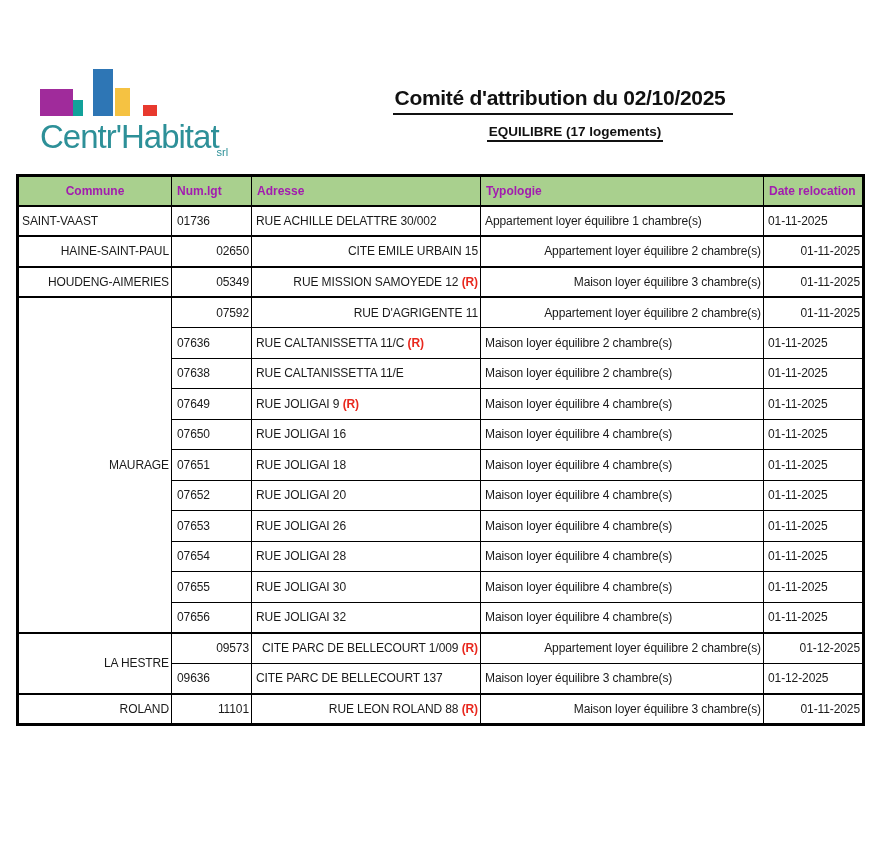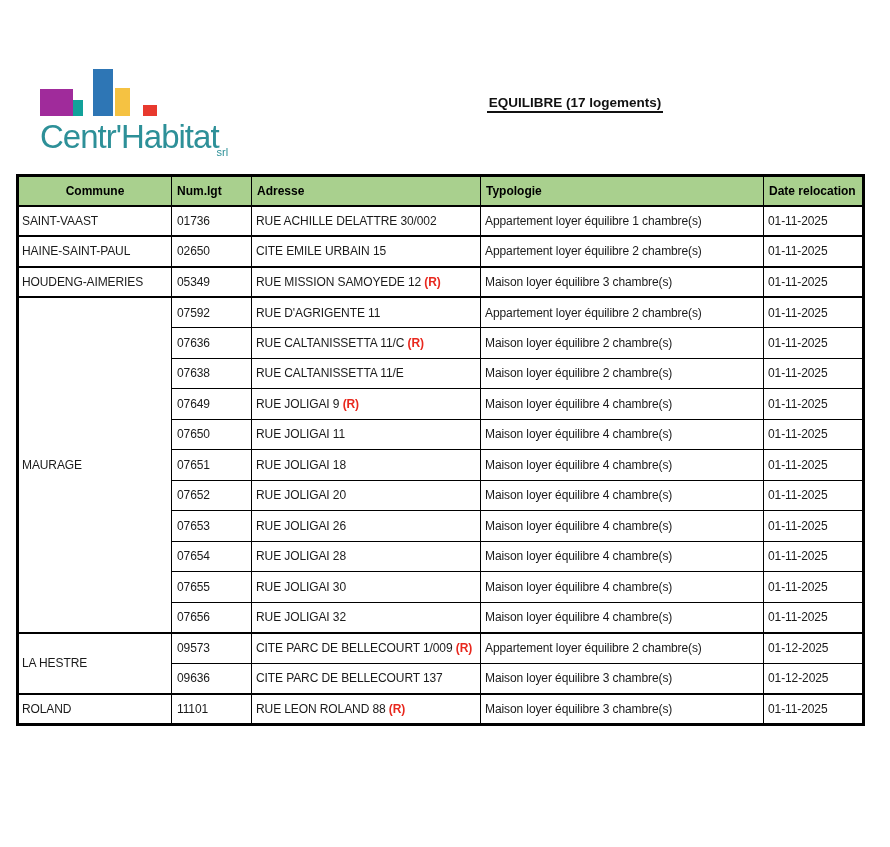--- a/index.html
+++ b/index.html
@@ -22,27 +22,27 @@
   .doc-subtitle { display:inline-block; margin-top:9px; font-size:13.5px; font-weight:bold;
                color:#111; border-bottom:2px solid #111; padding:0 2px 1px 2px;margin-left:24px; }
 
   
   table.main { position:absolute; left:16px; top:174px; width:846px;
                border-collapse:collapse; table-layout:fixed;
                border:3px solid #000; }
   table.main th, table.main td { border:1px solid #000; overflow:hidden;
                white-space:nowrap; color:#1a1a1a; }
   table.main thead th { background:#a9d08e; height:30px; font-size:12px; font-weight:bold;
-               text-align:left; padding:0 0 0 5px; border-bottom:2px solid #000; color:#000000; }
+               text-align:left; padding:0 0 0 5px; border-bottom:2px solid #000; color:#a21caf; }
   table.main thead th.col-commune { text-align:center; padding:0; }
   table.main tbody td { height:30.5px; font-size:12px; padding:0 2px 0 4px;
                vertical-align:middle; letter-spacing:-0.1px; }
   table.main tbody td.col-commune { padding-left:3px; }
   table.main tbody td.col-num { padding-left:5px;margin-left:10px; }
-  table.main tbody tr.group-start td { border-top:2px solid #000; }
+  table.main tbody tr.group-start td { border-top:2px solid #000;text-align:right; }
   .r-marker { font-weight:bold; }
 </style>
 </head>
 <body>
 
 <div class="page">
 
   <div class="logo">
     <div class="logo-bars" id="logo-bars">
         <span style="width: 33px; height: 27px; margin-left: 0px; background: rgb(160, 43, 155);"></span>
@@ -50,20 +50,21 @@
         <span style="width: 20px; height: 47px; margin-left: 10px; background: rgb(46, 118, 181);"></span>
         <span style="width: 15px; height: 28px; margin-left: 2px; background: rgb(245, 194, 66);"></span>
         <span style="width: 14px; height: 11px; margin-left: 13px; background: rgb(232, 57, 46);"></span>
       </div>
     <div class="logo-text">
       <span>Centr'Habitat</span><span class="logo-srl">srl</span>
     </div>
   </div>
 
   <div class="titles">
+    <div><span class="doc-title">Comité d'attribution du 02/10/2025</span></div>
     <div><span class="doc-subtitle">EQUILIBRE (17 logements)</span></div>
   </div>
 
   <table class="main">
     <colgroup>
       <col style="width:154px">
         <col style="width:80px">
         <col style="width:229px">
       <col style="width:283px">
         <col style="width:100px">
@@ -119,21 +120,21 @@
           <td class="col-date">01-11-2025</td>
         </tr>
         <tr>
           <td class="col-num">07649</td>
           <td class="col-adresse">RUE JOLIGAI 9 <span class="r-marker" style="color: rgb(232, 40, 30);">(R)</span></td>
           <td class="col-typo">Maison loyer équilibre 4 chambre(s)</td>
           <td class="col-date">01-11-2025</td>
         </tr>
         <tr>
           <td class="col-num">07650</td>
-          <td class="col-adresse">RUE JOLIGAI 11</td>
+          <td class="col-adresse">RUE JOLIGAI 16</td>
           <td class="col-typo">Maison loyer équilibre 4 chambre(s)</td>
           <td class="col-date">01-11-2025</td>
         </tr>
         <tr>
           <td class="col-num">07651</td>
           <td class="col-adresse">RUE JOLIGAI 18</td>
           <td class="col-typo">Maison loyer équilibre 4 chambre(s)</td>
           <td class="col-date">01-11-2025</td>
         </tr>
         <tr>

